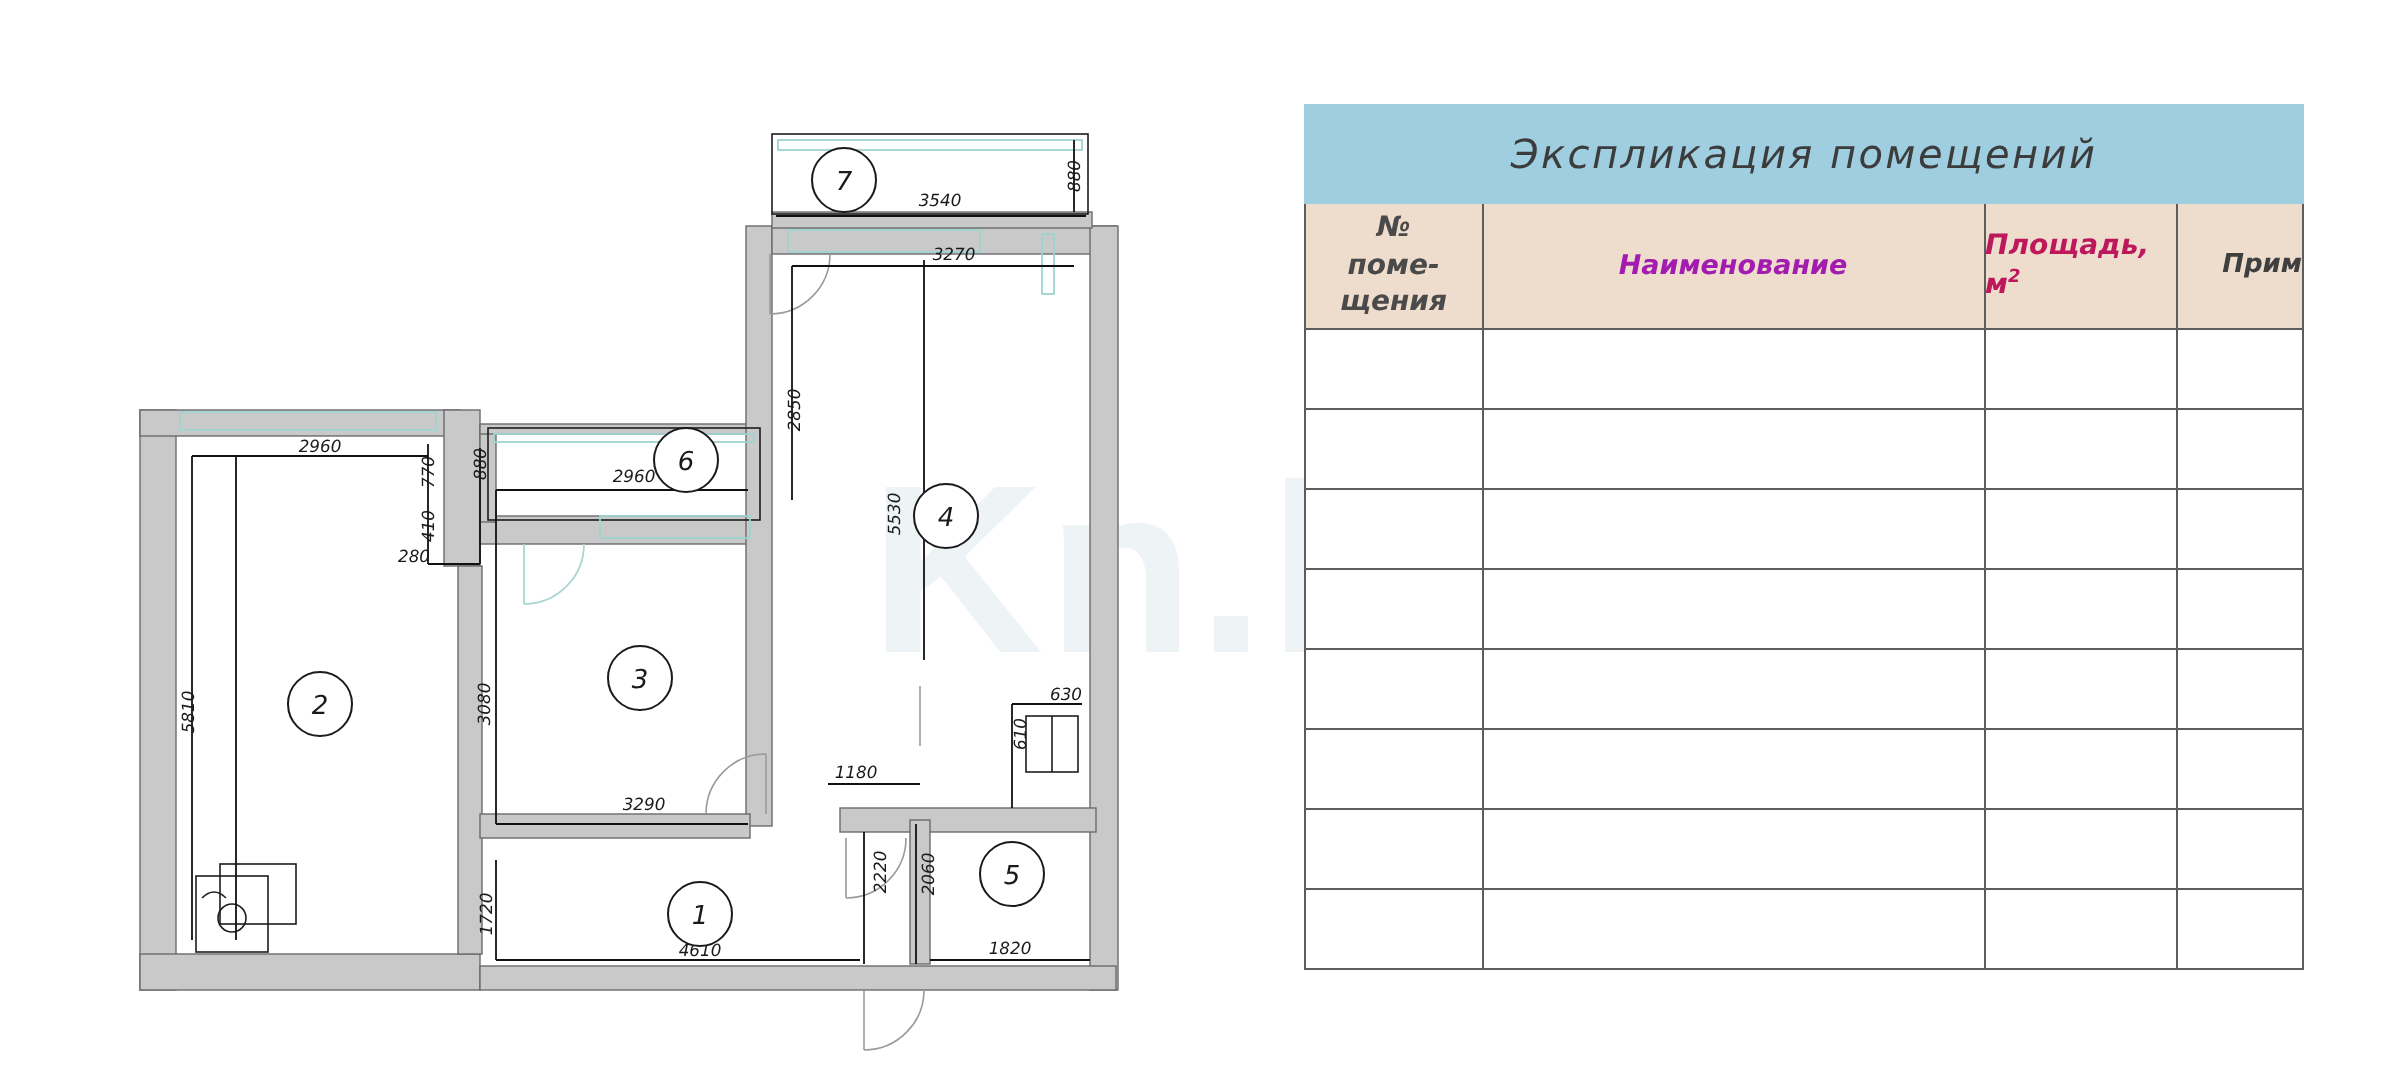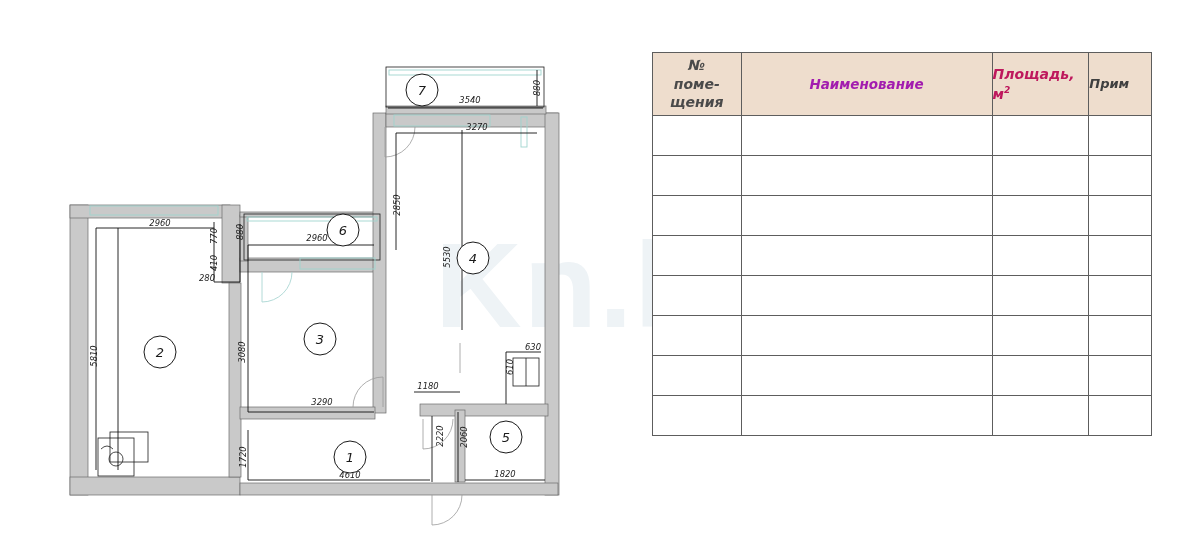--- a/index.html
+++ b/index.html
@@ -67,21 +67,21 @@
     vertical-align: middle;
   }
   .title-text {
     font-style: italic;
     font-size: 20px;
     color: #3c3c3c;
     letter-spacing: 1.2px;
   }
   .hdr {
     background: #eeddcd;
-    text-align: left;
+    text-align: right;
     vertical-align: middle;
     font-style: italic;
     font-size: 13px;
     color: #3f3f3f;
     height: 62px;
     line-height: 1.35;
   }
   .hdr .sup { font-size: 9px; vertical-align: super; }
   #expl-table tbody tr { height: 40px; }
   .c-num {
@@ -307,20 +307,25 @@
         <g>
           <circle class="circ" cx="422" cy="90" r="16"></circle>
           <text class="roomnum" x="422" y="95">7</text>
         </g>
       </g>
   </svg>
 
   <table id="expl-table">
     <thead>
       <tr>
+        <td class="title-band" colspan="4">
+          <span class="title-text">Экспликация помещений</span>
+        </td>
+      </tr>
+      <tr>
         <th class="hdr c-num">
           <span>№</span><br>
           <span>поме-</span><br>
           <span>щения</span>
         </th>
         <th class="hdr c-name">Наименование</th>
         <th class="hdr c-area">
           <span>Площадь,</span><br>
           <span>м</span><span class="sup">2</span>
         </th>

